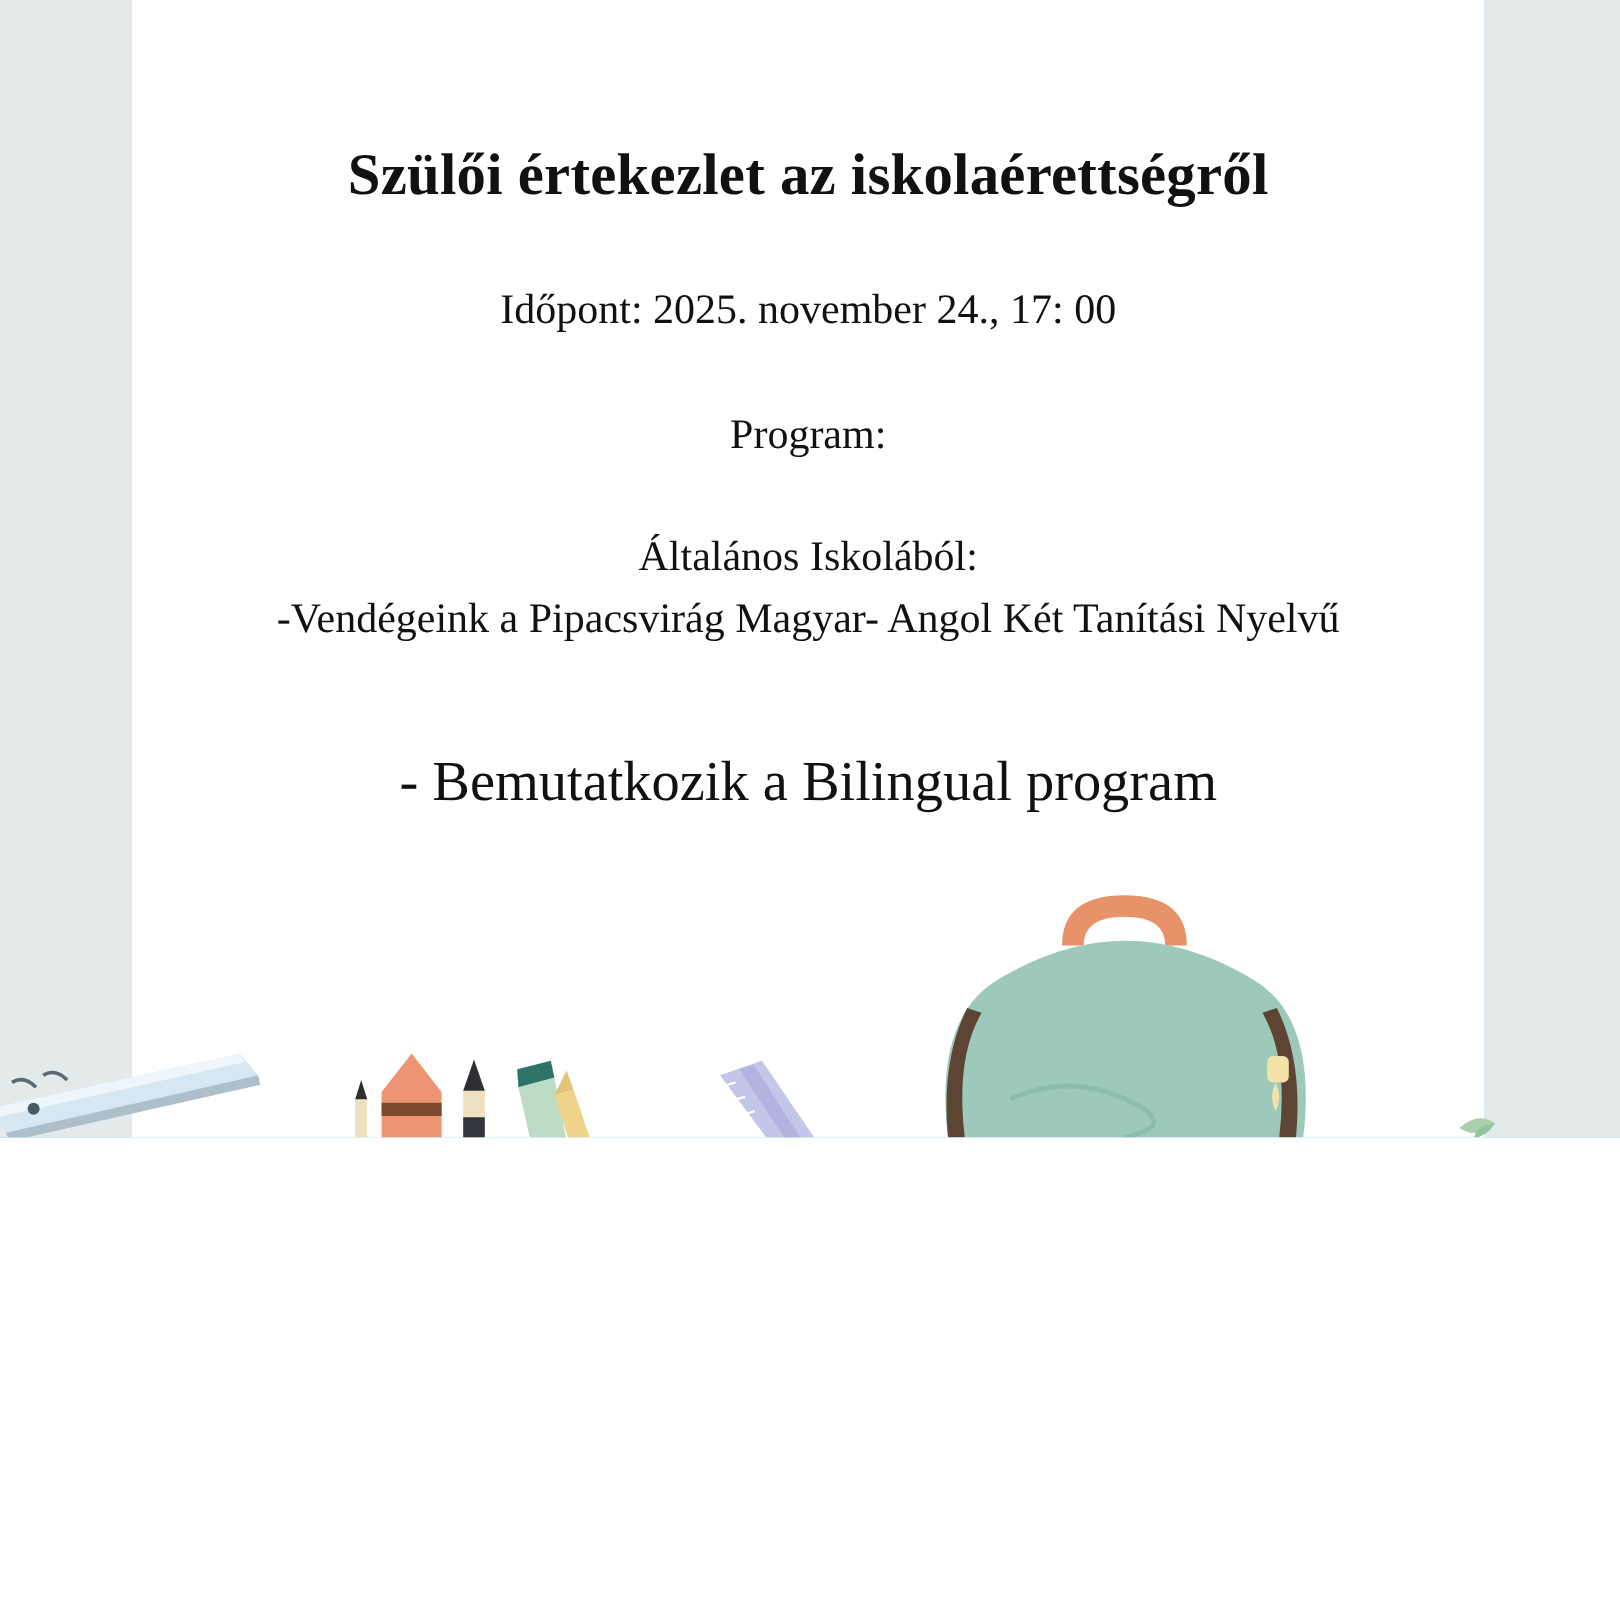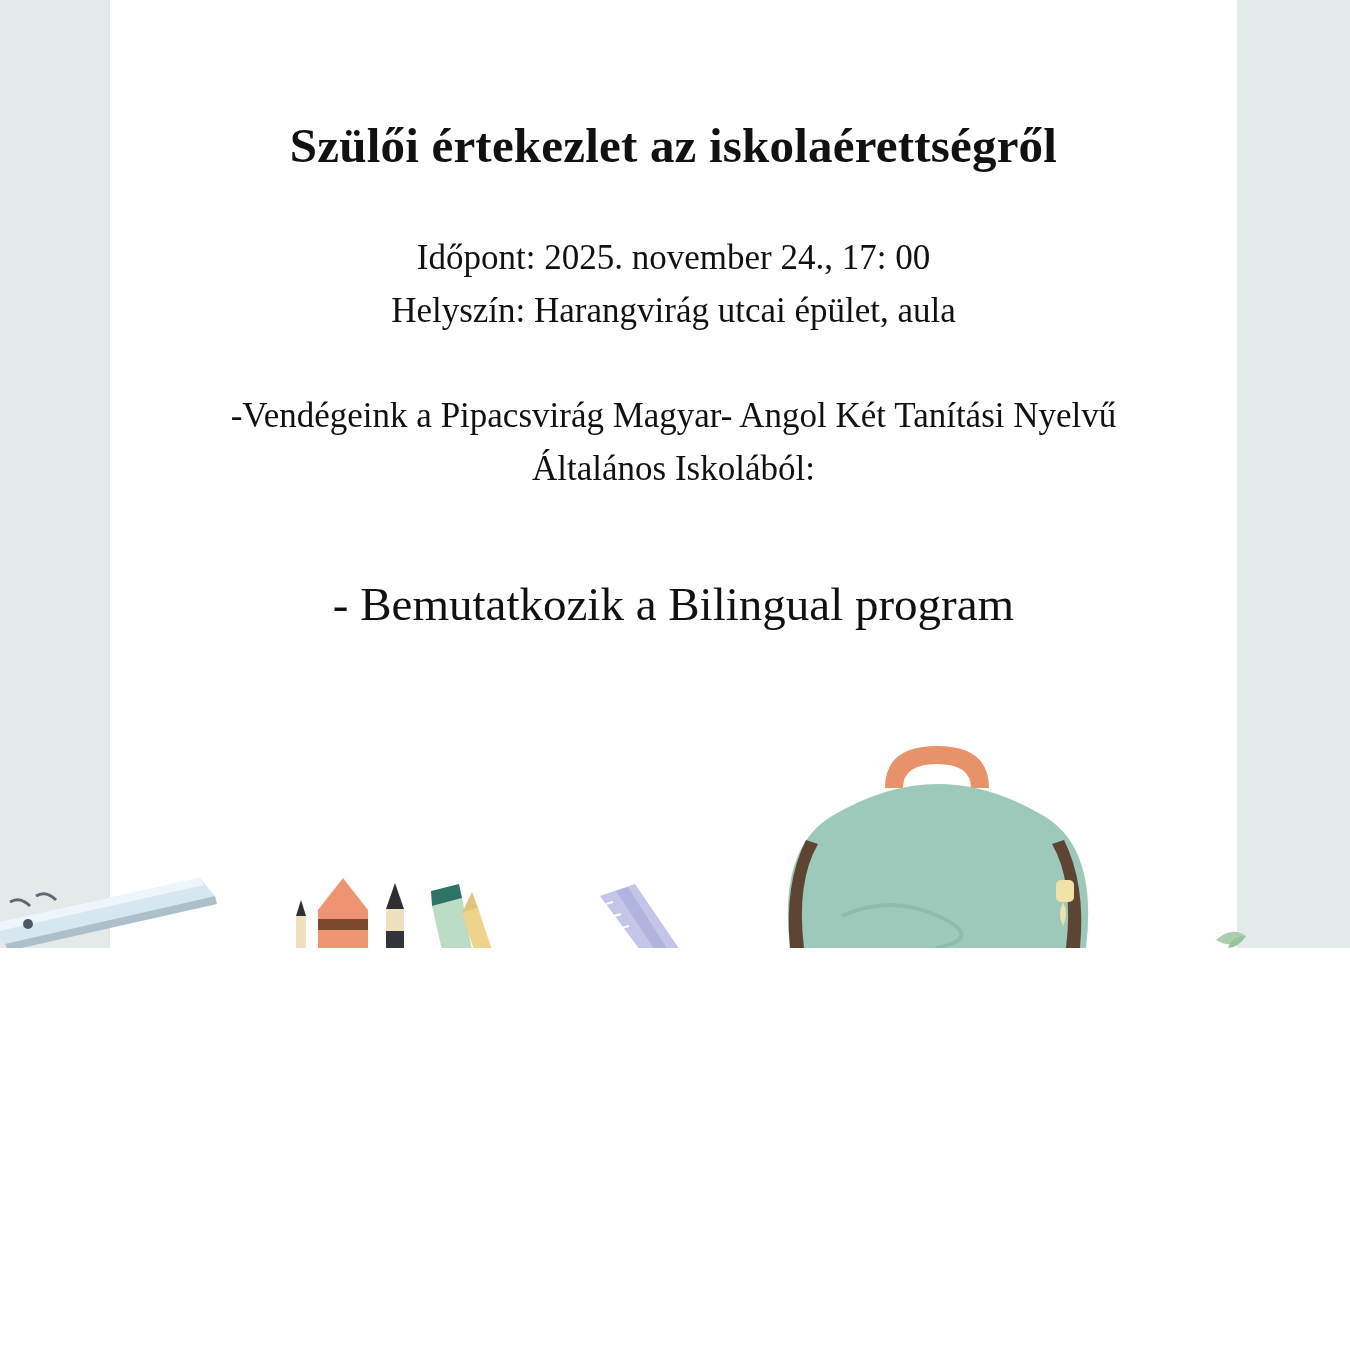--- a/index.html
+++ b/index.html
@@ -128,27 +128,27 @@
   <div class="band band-right"></div>
 
   <div class="sheet">
 
     <div class="content">
 
       <h1 class="title">Szülői  értekezlet az iskolaérettségről</h1>
 
       <div class="when-where">
         <span class="line">Időpont: 2025. november 24.,  17: 00</span>
-        <span class="line">Helyszín: Harangvirág utcai épület, aula</span>
       </div>
 
+      <div class="program-head">Program:</div>
 
       <div class="guests">
+        <span class="line">Általános Iskolából:</span>
         <span class="line">-Vendégeink a Pipacsvirág Magyar- Angol Két Tanítási Nyelvű</span>
-        <span class="line">Általános Iskolából:</span>
       </div>
 
 
       <div class="bilingual">- Bemutatkozik a Bilingual program</div>
 
 
     </div>
   </div>
 
   <div class="illustration">

